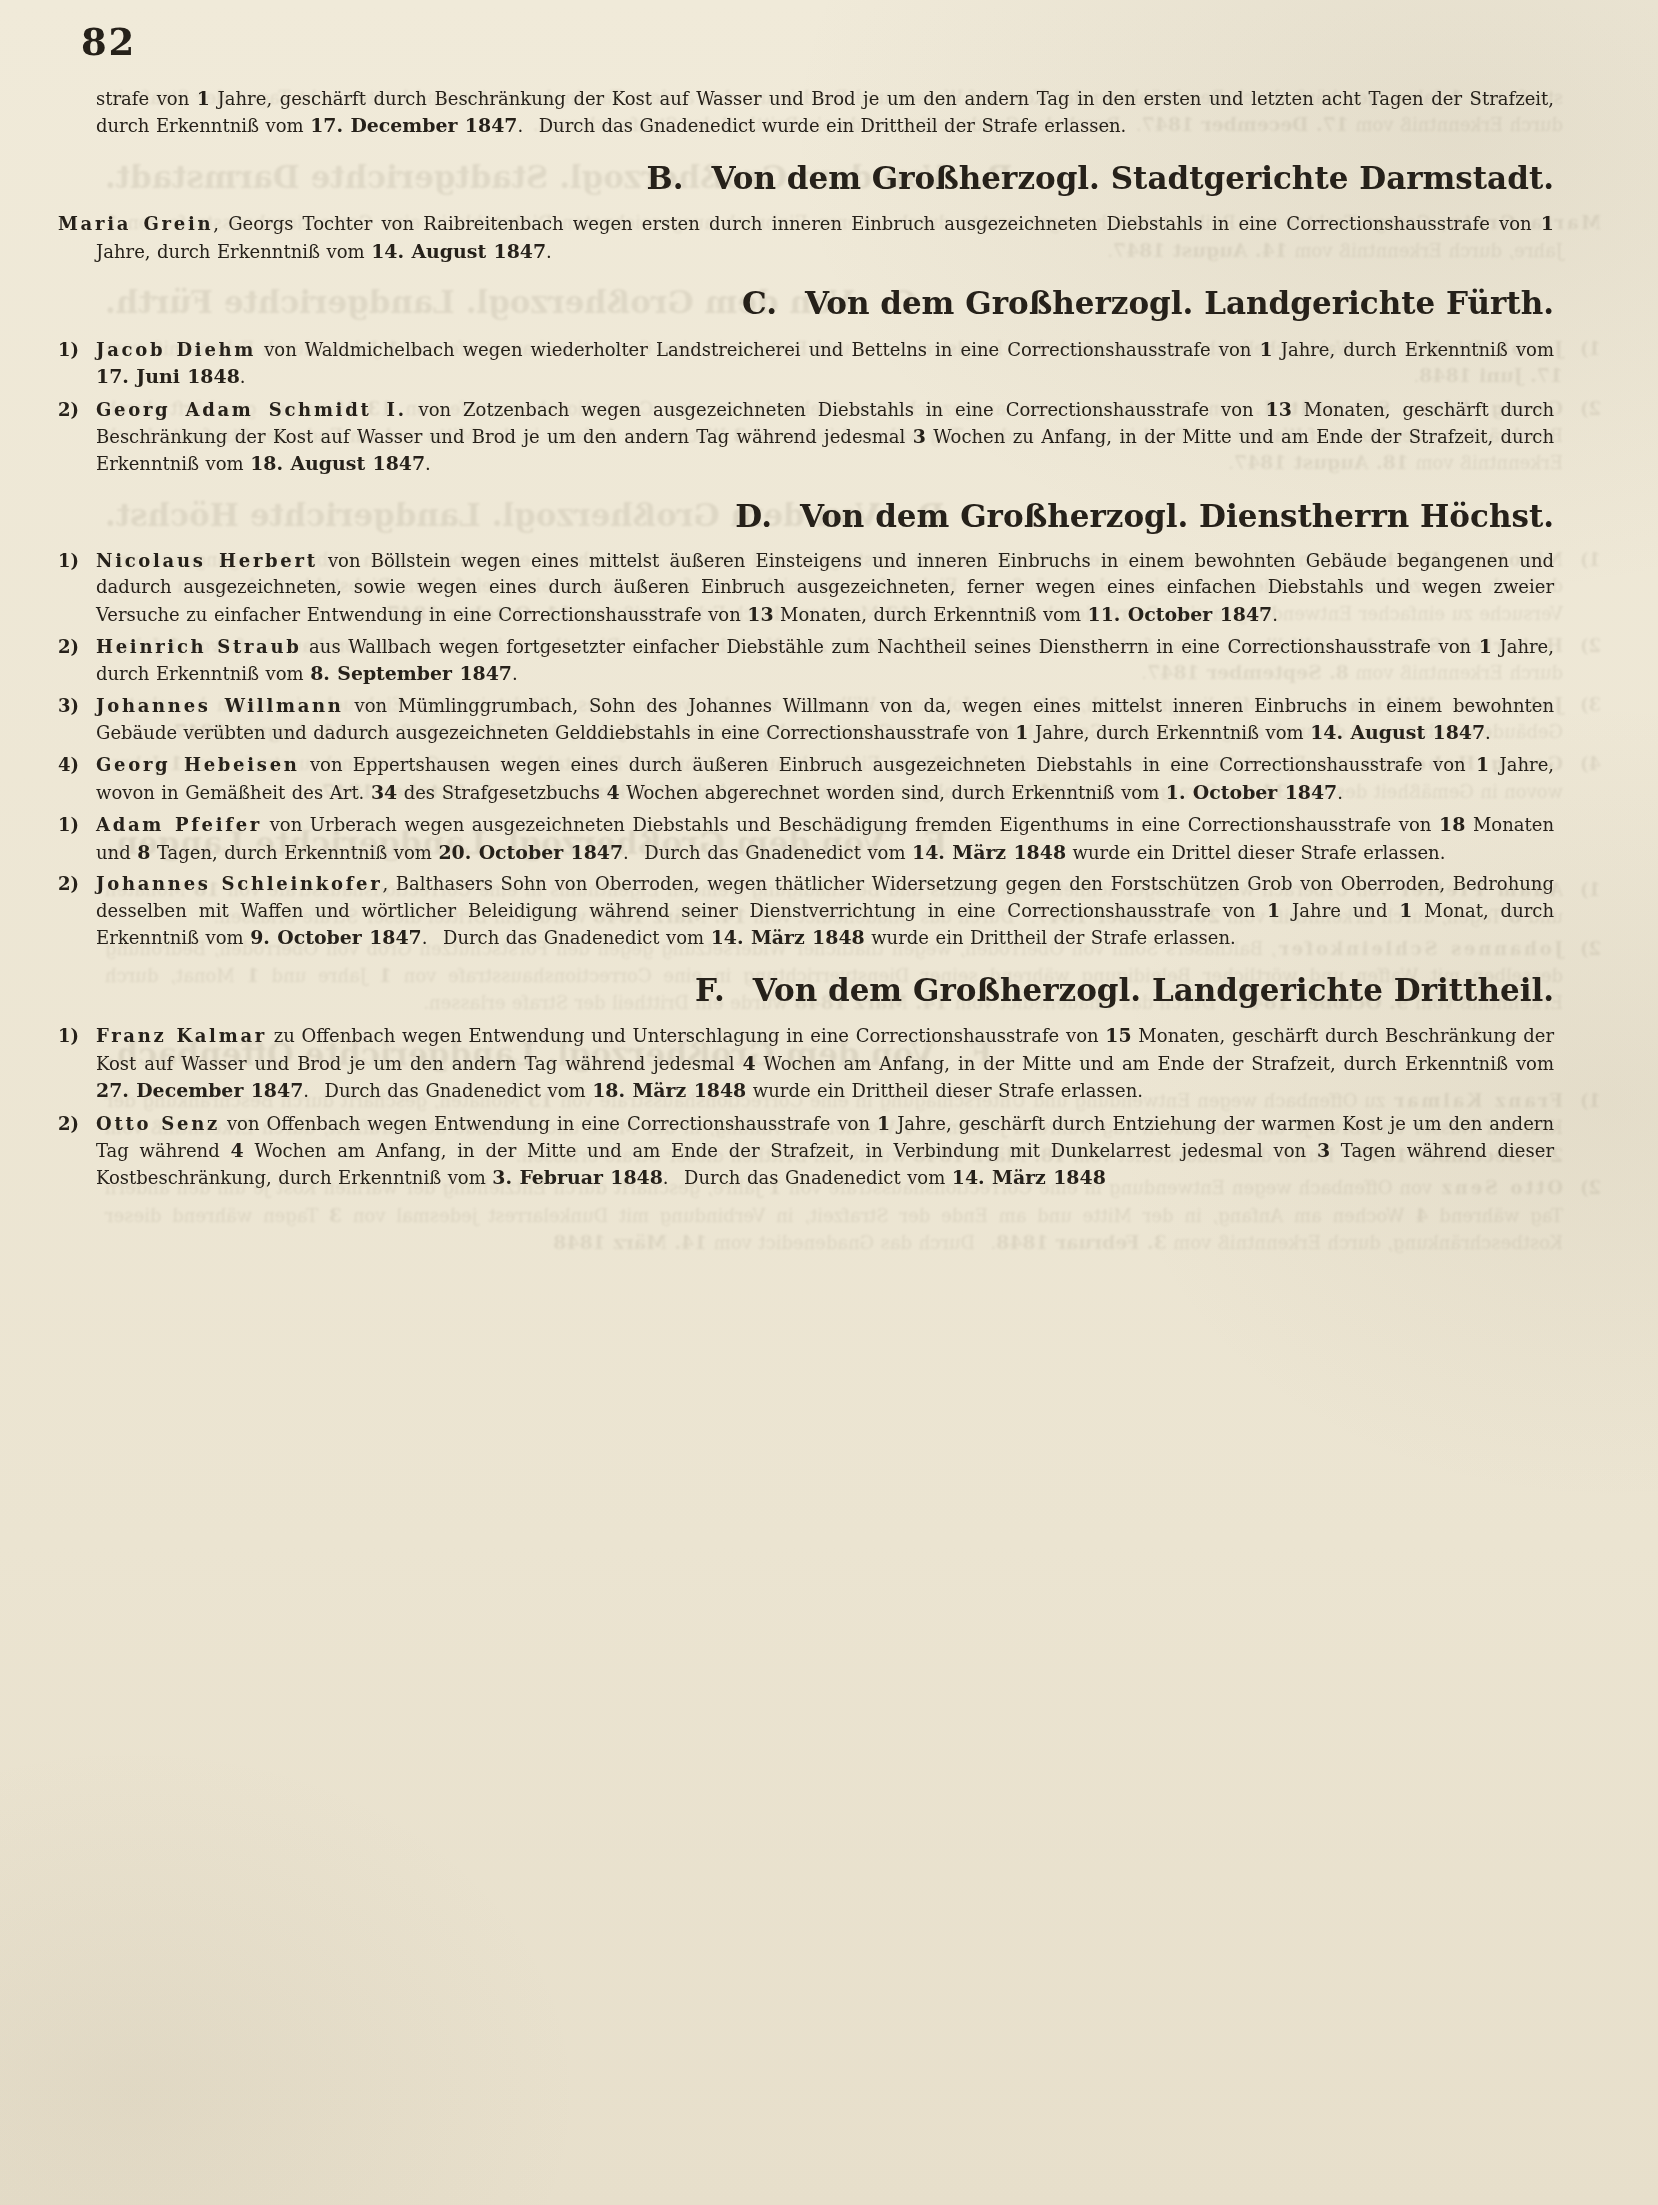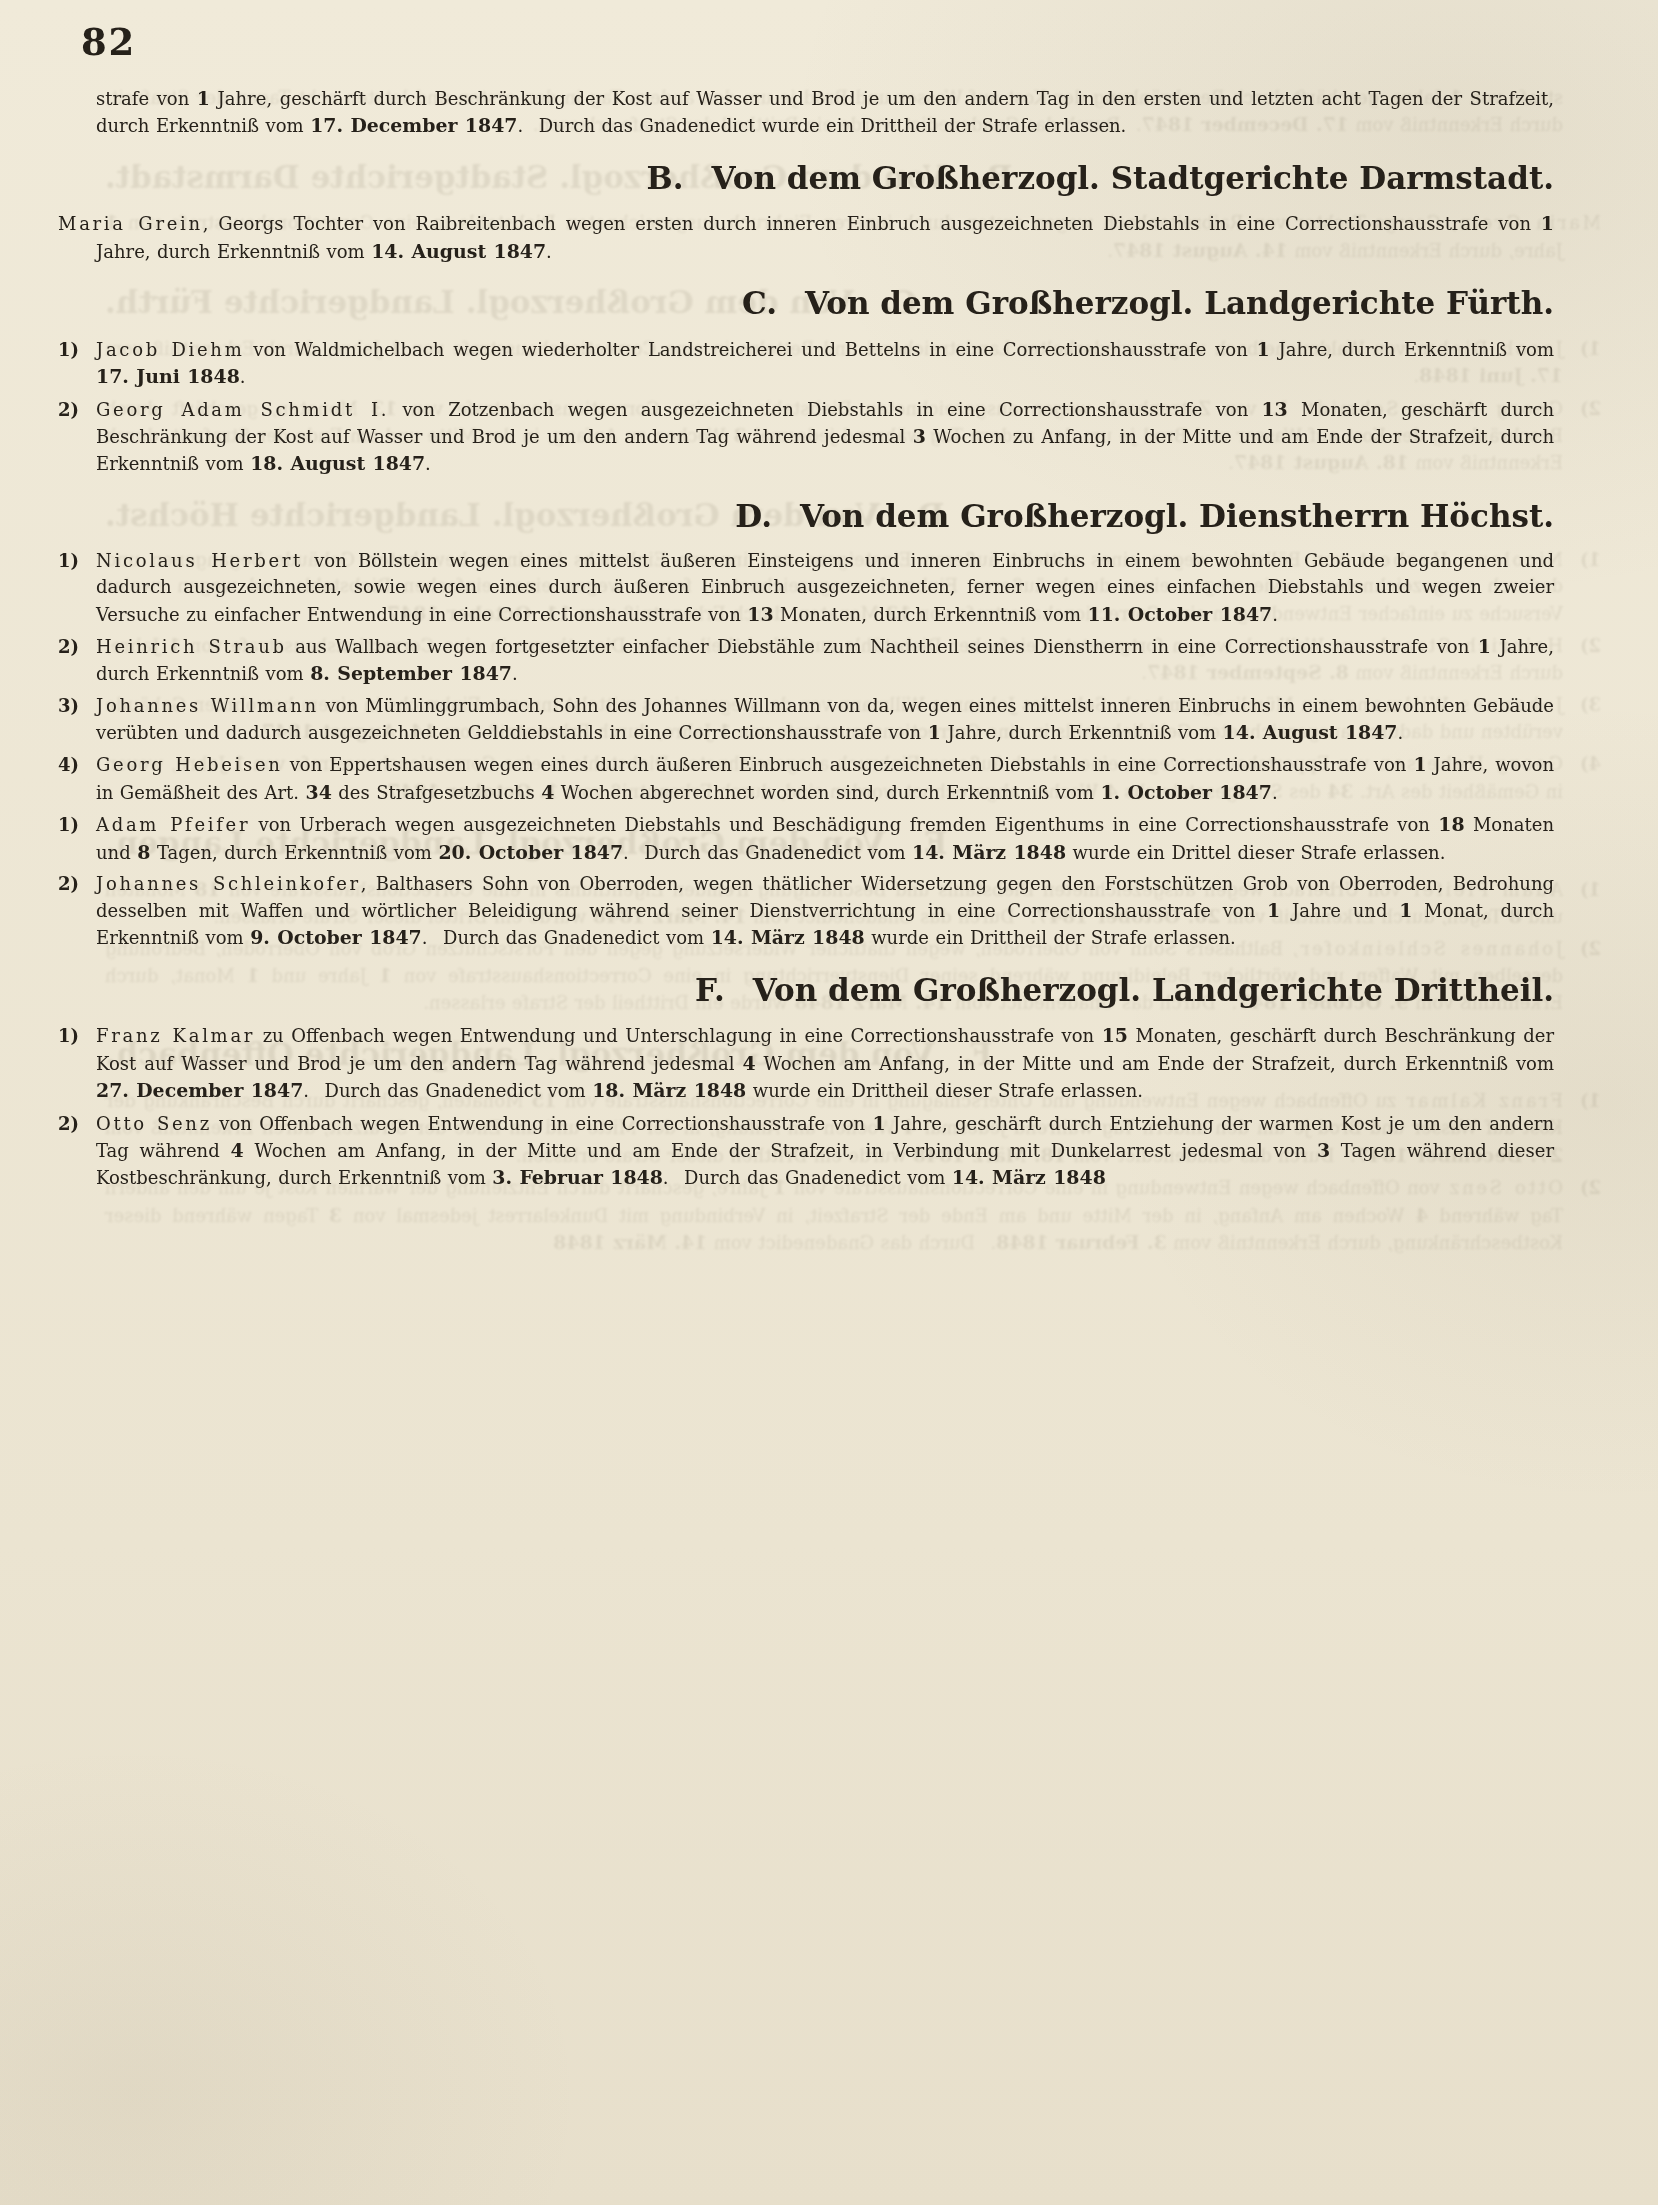--- a/index.html
+++ b/index.html
@@ -60,21 +60,21 @@
   .para.intro {
     text-indent: 0;
   }
   .num {
     display: inline-block;
     width: 38px;
     text-indent: 0;
     font-weight: 700;
   }
   .seg-plain { font-weight: 400; }
-  .seg-name  { letter-spacing: 0.15em; font-weight: 400; }
+  .seg-name  { letter-spacing: 0.15em; font-weight: 700; }
   .seg-bold  { font-weight: 700; font-size: 1.05em; }
   .heading {
     margin: 20px 0 13.4px 0;
     font-size: 31px;
     font-weight: 700;
     text-align: right;
     line-height: 1.2;
   }
   .h-letter { margin-right: 28px; }
 </style>

